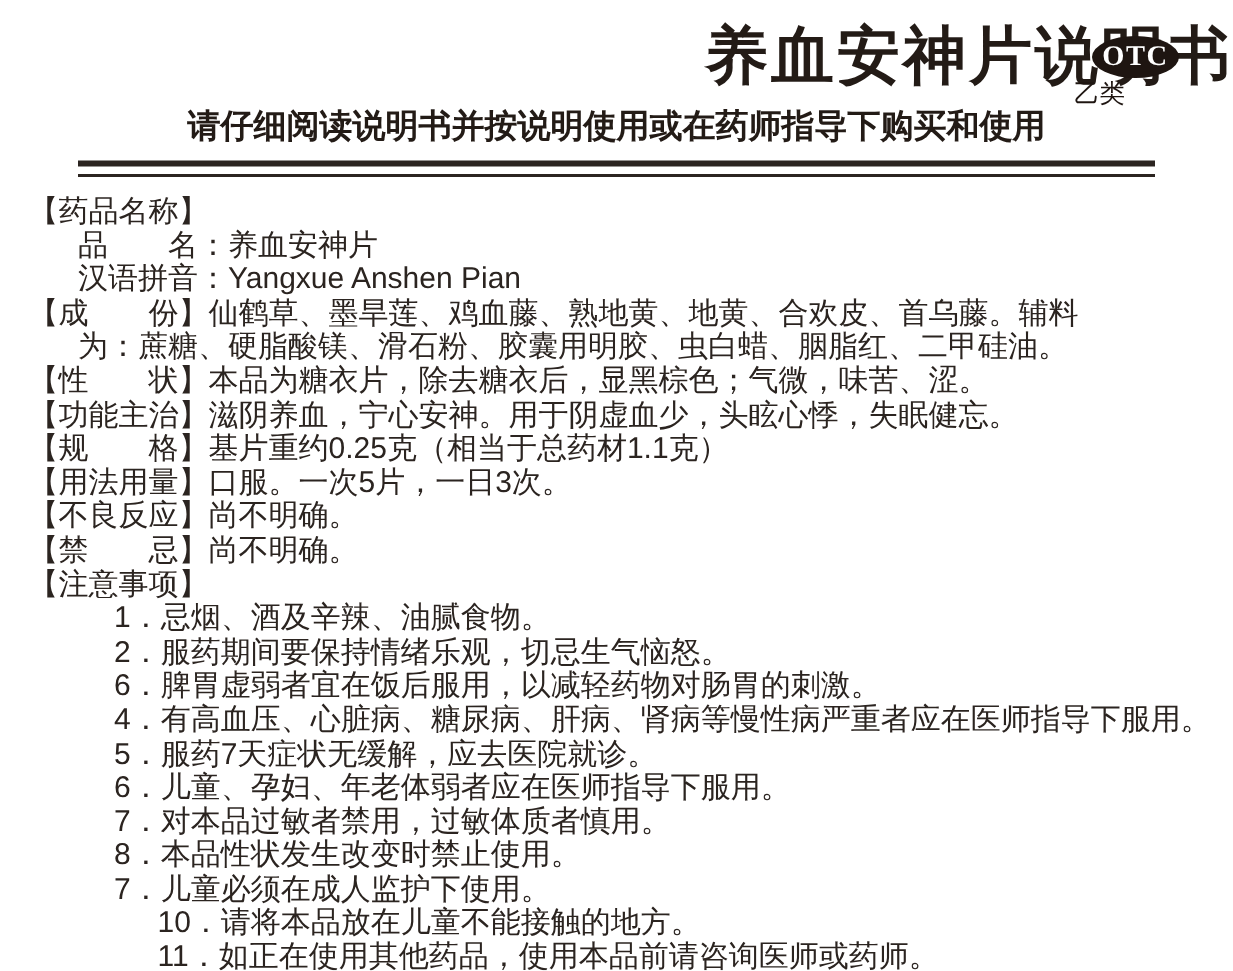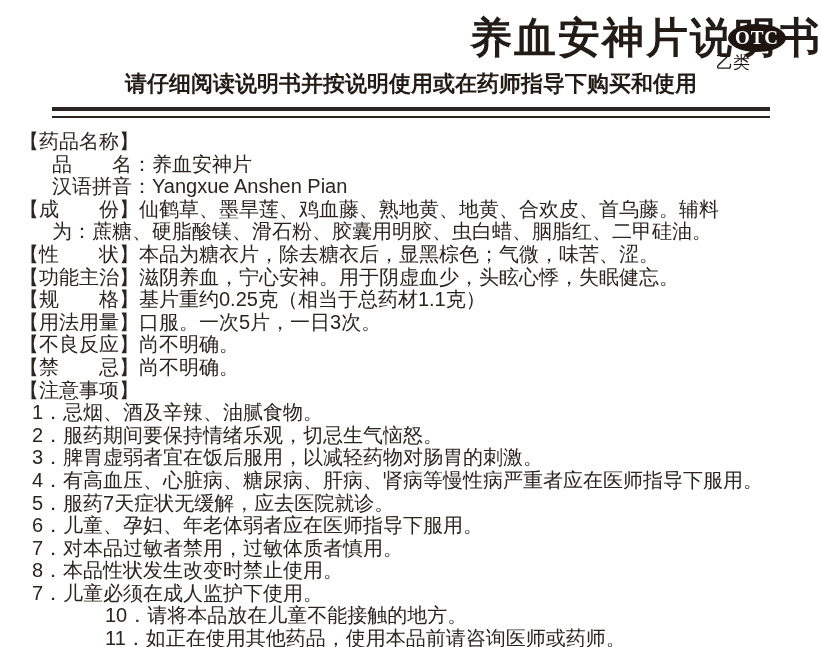--- a/index.html
+++ b/index.html
@@ -67,21 +67,21 @@
     background: #2b2420;
     margin: 5px 52px 0 52px;
   }
   .doc {
     margin-top: 12px;
     font-size: 20px;
     line-height: 22.6px;
   }
   .ln { padding-left: 19px; white-space: pre-wrap; }
   .ind { padding-left: 52px; }
-  .n1 { padding-left: 32px; }
+  .n1 { padding-left: 76px; }
   .n2 { padding-left: 82px; margin-left: 23px; }
   .b  { font-weight: normal; }
 </style>
 </head>
 <body>
 
 <div class="page">
 
   <h1 class="page-title">养血安神片说明书</h1>
 
@@ -105,21 +105,21 @@
     <div class="ln ind">为：蔗糖、硬脂酸镁、滑石粉、胶囊用明胶、虫白蜡、胭脂红、二甲硅油。</div>
     <div class="ln">【性　　状】本品为糖衣片，除去糖衣后，显黑棕色；气微，味苦、涩。</div>
     <div class="ln">【功能主治】滋阴养血，宁心安神。用于阴虚血少，头眩心悸，失眠健忘。</div>
     <div class="ln">【规　　格】基片重约0.25克（相当于总药材1.1克）</div>
     <div class="ln">【用法用量】口服。一次5片，一日3次。</div>
     <div class="ln">【不良反应】尚不明确。</div>
     <div class="ln b">【禁　　忌】尚不明确。</div>
     <div class="ln b">【注意事项】</div>
     <div class="ln n1 b">1．忌烟、酒及辛辣、油腻食物。</div>
     <div class="ln n1 b">2．服药期间要保持情绪乐观，切忌生气恼怒。</div>
-    <div class="ln n1 b">3．脾胃虚弱者宜在饭后服用，以减轻药物对肠胃的刺激。</div>
+    <div class="ln n1 b">6．脾胃虚弱者宜在饭后服用，以减轻药物对肠胃的刺激。</div>
     <div class="ln n1 b">4．有高血压、心脏病、糖尿病、肝病、肾病等慢性病严重者应在医师指导下服用。</div>
     <div class="ln n1 b">5．服药7天症状无缓解，应去医院就诊。</div>
     <div class="ln n1 b">6．儿童、孕妇、年老体弱者应在医师指导下服用。</div>
     <div class="ln n1 b">7．对本品过敏者禁用，过敏体质者慎用。</div>
     <div class="ln n1 b">8．本品性状发生改变时禁止使用。</div>
     <div class="ln n1 b">7．儿童必须在成人监护下使用。</div>
     <div class="ln n2 b">10．请将本品放在儿童不能接触的地方。</div>
     <div class="ln n2 b">11．如正在使用其他药品，使用本品前请咨询医师或药师。</div>
   </div>
 

